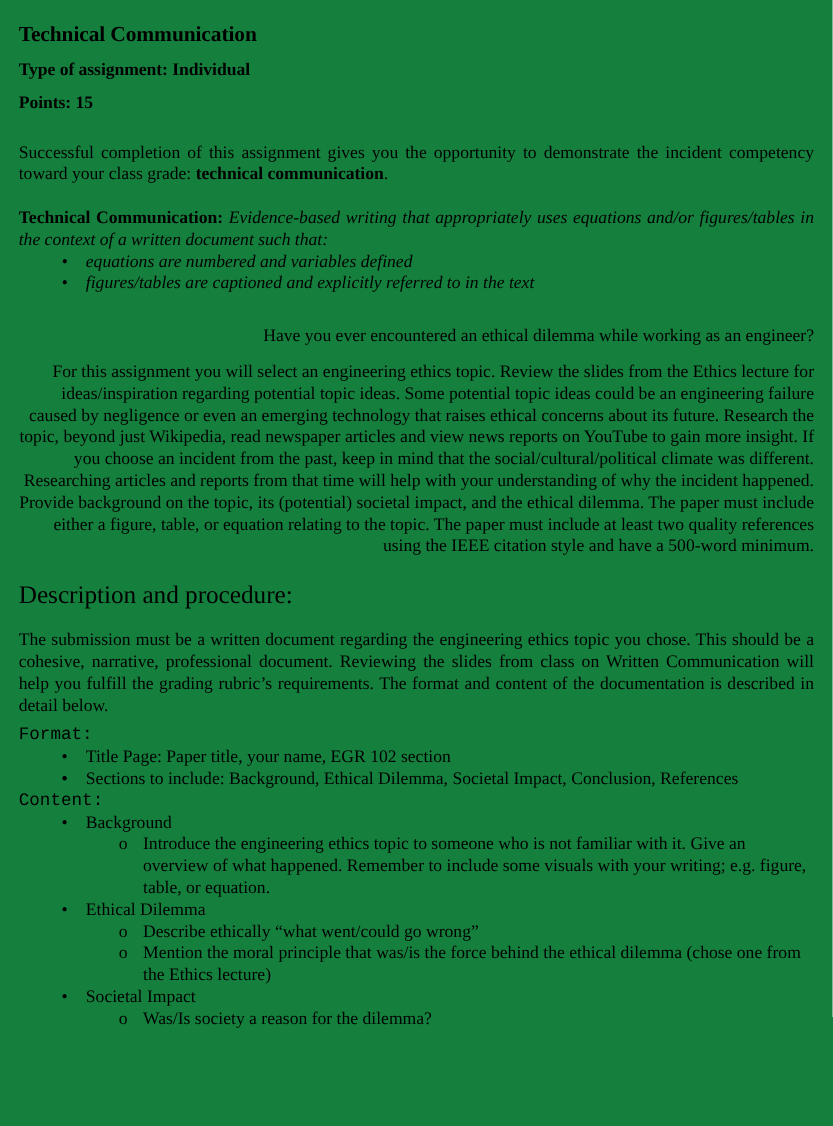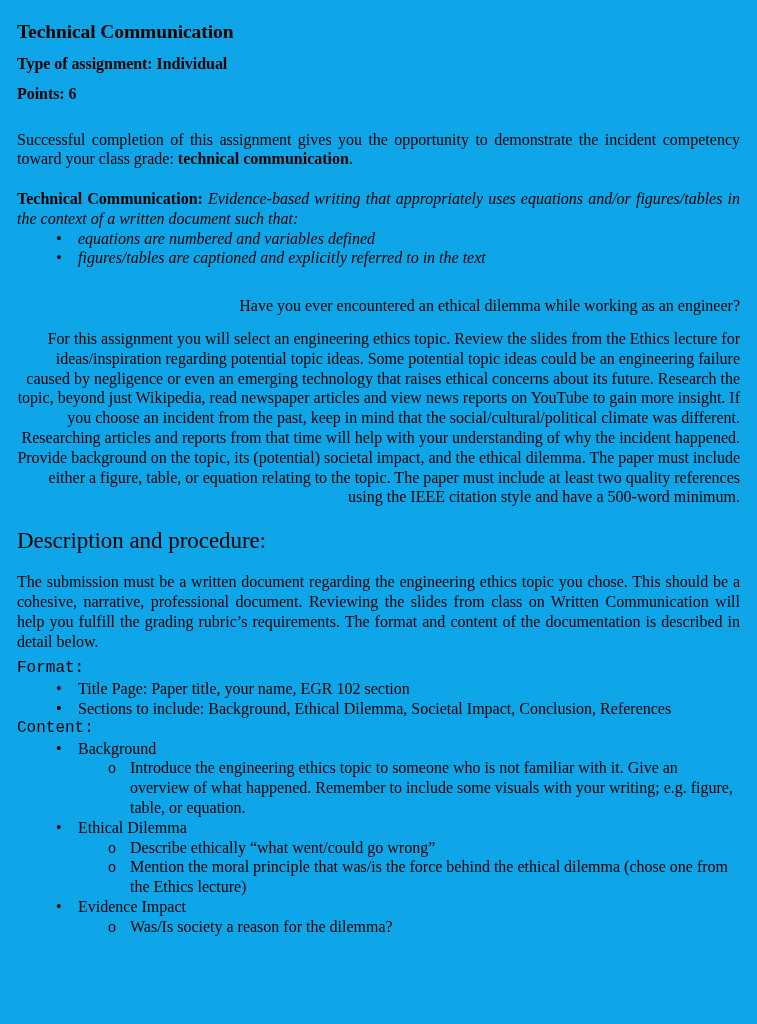--- a/index.html
+++ b/index.html
@@ -4,21 +4,21 @@
 <style>
   html, body {
     margin: 0;
     padding: 0;
     background: #ffffff;
   }
   .page {
     position: relative;
     width: 757px;
     height: 1024px;
-    background: #0ea5e9;
+    background: #15803d;
     overflow: hidden;
     box-sizing: border-box;
     padding: 0;
     font-family: "Liberation Serif", "DejaVu Serif", serif;
     color: #000000;
   }
   .content {
     position: absolute;
     left: 17px;
     top: 0;
@@ -124,21 +124,21 @@
 </head>
 <body>
 
 <div class="page">
   <div class="content">
 
     <h1 class="title">Technical Communication</h1>
 
     <h2 class="subhead">Type of assignment: Individual</h2>
 
-    <h2 class="subhead">Points: 6</h2>
+    <h2 class="subhead">Points: 15</h2>
 
     <div class="gap-lg"></div>
 
     <p class="para"><span>Successful completion of this assignment gives you the opportunity to demonstrate the incident competency toward your class grade: </span><span class="bold">technical communication</span><span>.</span></p>
 
     <div class="gap-md"></div>
 
     <p class="para"><span class="bold">Technical Communication:</span><span class="ital"> Evidence-based writing that appropriately uses equations and/or figures/tables in the context of a written document such that:</span></p>
 
     <ul class="lvl1">
@@ -186,21 +186,21 @@
         <span class="bullet">•</span>
         <span>Ethical Dilemma</span>
         <ul class="lvl2">
           <li><span class="bullet-o">o</span><span>Describe ethically “what went/could go wrong”</span></li>
           <li><span class="bullet-o">o</span><span>Mention the moral principle that was/is the force behind the ethical dilemma (chose one from the Ethics lecture)</span></li>
         </ul>
       </li>
 
       <li>
         <span class="bullet">•</span>
-        <span>Evidence Impact</span>
+        <span>Societal Impact</span>
         <ul class="lvl2">
           <li><span class="bullet-o">o</span><span>Was/Is society a reason for the dilemma?</span></li>
         </ul>
       </li>
 
     </ul>
 
   </div>
 </div>
 

